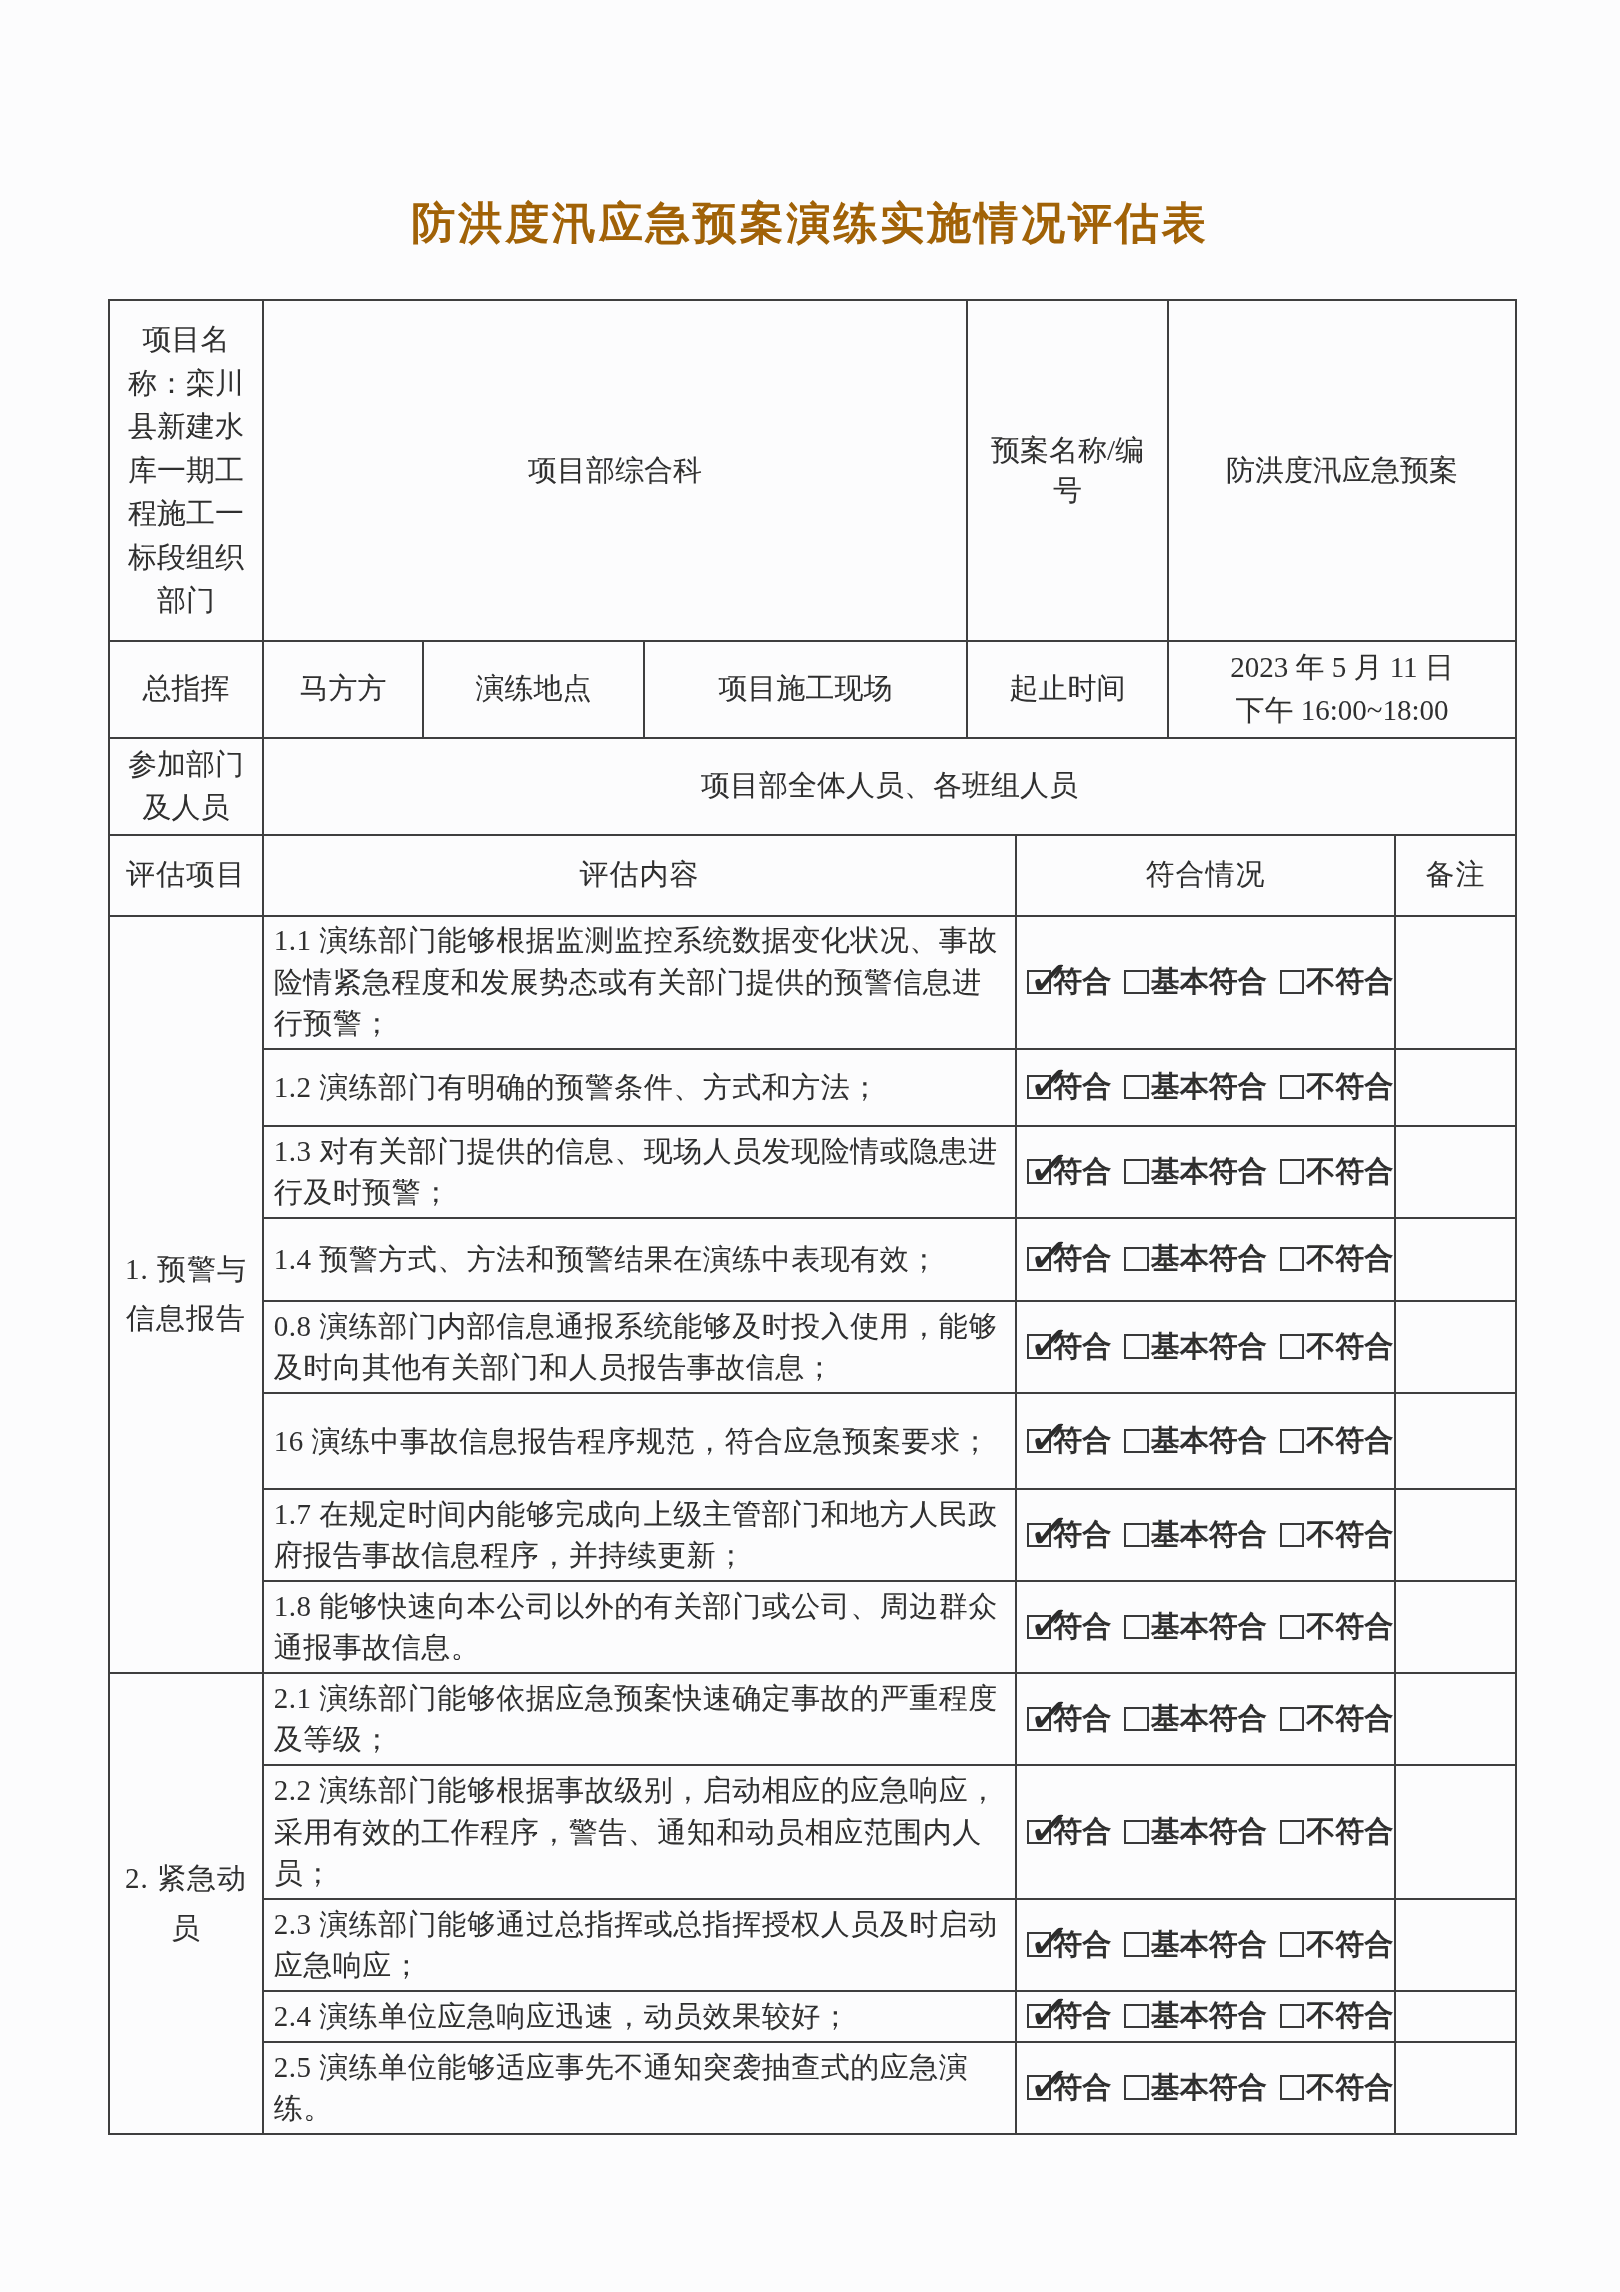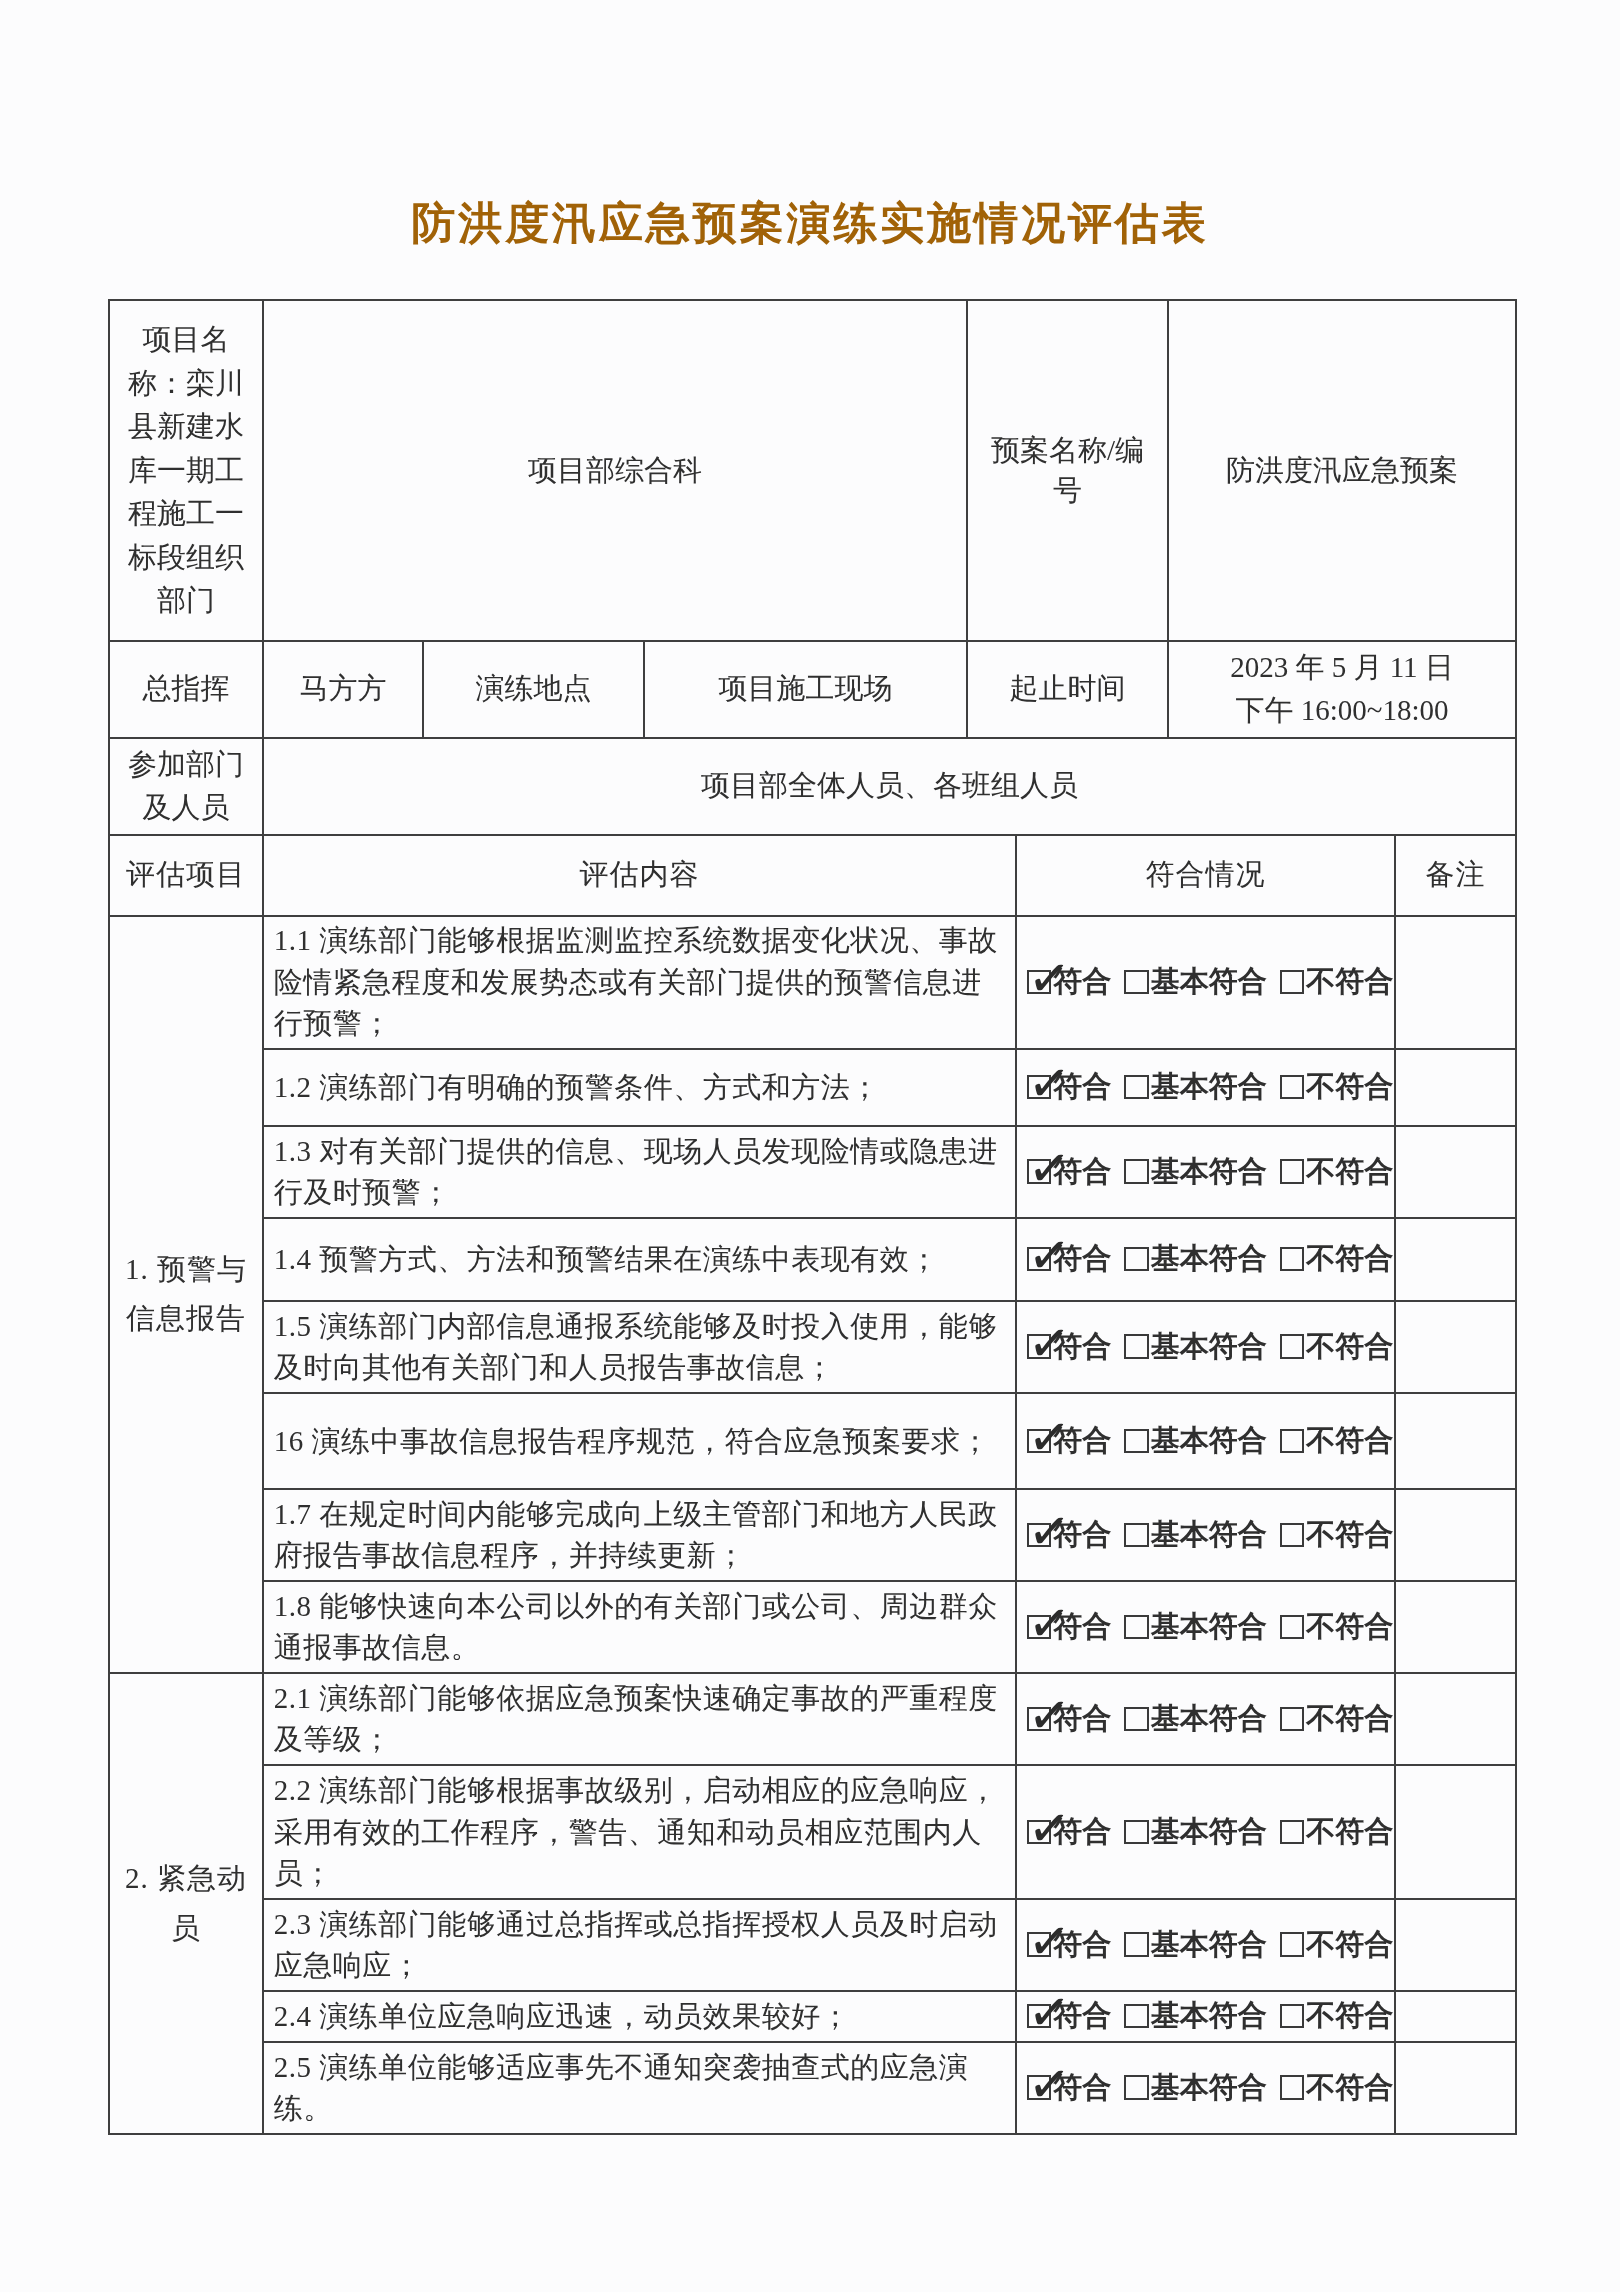--- a/index.html
+++ b/index.html
@@ -135,21 +135,21 @@
           <td colspan="4" class="content">1.3 对有关部门提供的信息、现场人员发现险情或隐患进行及时预警；</td>
           <td colspan="2" class="compliance"><span class="chk-wrap"><span class="chk-box"></span><span class="tick">✓</span></span><span class="opt-label">符合</span><span class="chk-wrap"><span class="chk-box"></span></span><span class="opt-label">基本符合</span><span class="chk-wrap"><span class="chk-box"></span></span><span class="opt-label">不符合</span></td>
           <td class="c"></td>
         </tr>
         <tr style="height: 83px;">
           <td colspan="4" class="content">1.4 预警方式、方法和预警结果在演练中表现有效；</td>
           <td colspan="2" class="compliance"><span class="chk-wrap"><span class="chk-box"></span><span class="tick">✓</span></span><span class="opt-label">符合</span><span class="chk-wrap"><span class="chk-box"></span></span><span class="opt-label">基本符合</span><span class="chk-wrap"><span class="chk-box"></span></span><span class="opt-label">不符合</span></td>
           <td class="c"></td>
         </tr>
         <tr style="height: 81px;">
-          <td colspan="4" class="content">1.5 演练部门内部信息通报系统能够及时投入使用，能够及时向其他有关部门和人员报告事故信息；</td>
+          <td colspan="4" class="content">0.8 演练部门内部信息通报系统能够及时投入使用，能够及时向其他有关部门和人员报告事故信息；</td>
           <td colspan="2" class="compliance"><span class="chk-wrap"><span class="chk-box"></span><span class="tick">✓</span></span><span class="opt-label">符合</span><span class="chk-wrap"><span class="chk-box"></span></span><span class="opt-label">基本符合</span><span class="chk-wrap"><span class="chk-box"></span></span><span class="opt-label">不符合</span></td>
           <td class="c"></td>
         </tr>
         <tr style="height: 96px;">
           <td colspan="4" class="content">16 演练中事故信息报告程序规范，符合应急预案要求；</td>
           <td colspan="2" class="compliance"><span class="chk-wrap"><span class="chk-box"></span><span class="tick">✓</span></span><span class="opt-label">符合</span><span class="chk-wrap"><span class="chk-box"></span></span><span class="opt-label">基本符合</span><span class="chk-wrap"><span class="chk-box"></span></span><span class="opt-label">不符合</span></td>
           <td class="c"></td>
         </tr>
         <tr style="height: 88px;">
           <td colspan="4" class="content">1.7 在规定时间内能够完成向上级主管部门和地方人民政府报告事故信息程序，并持续更新；</td>

